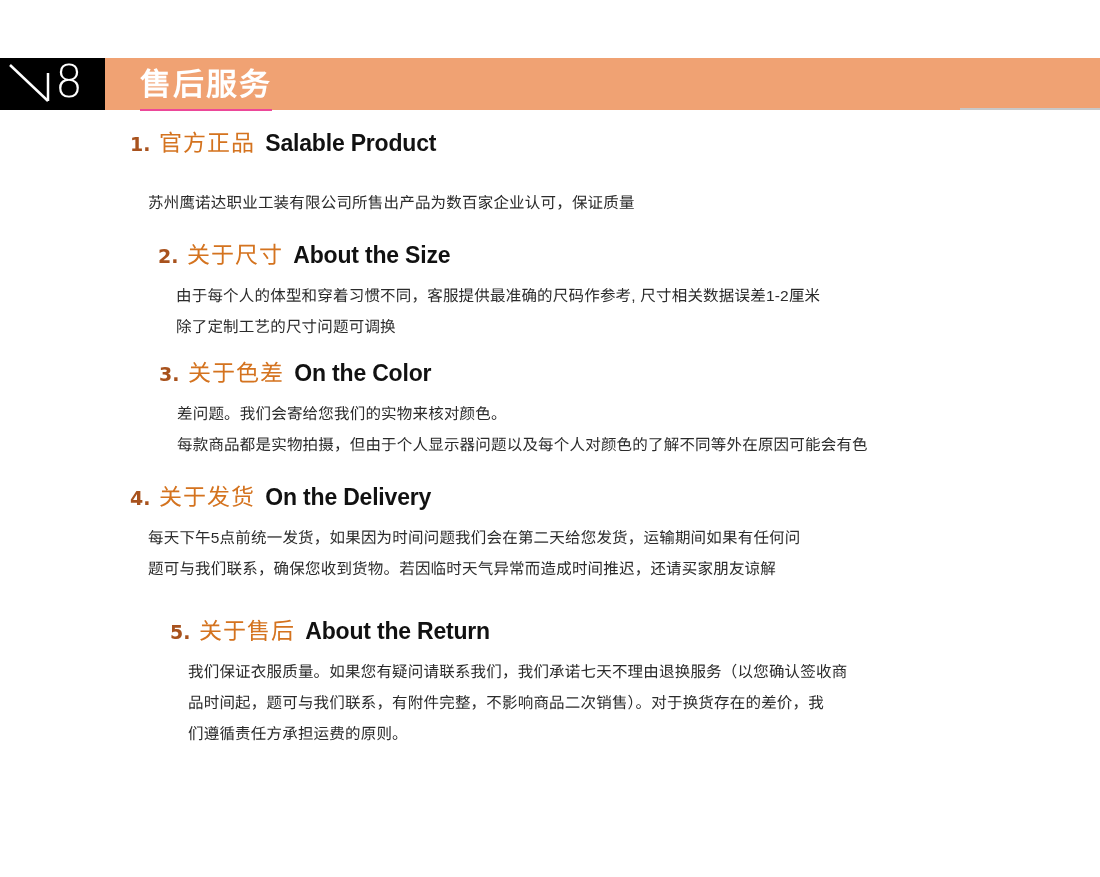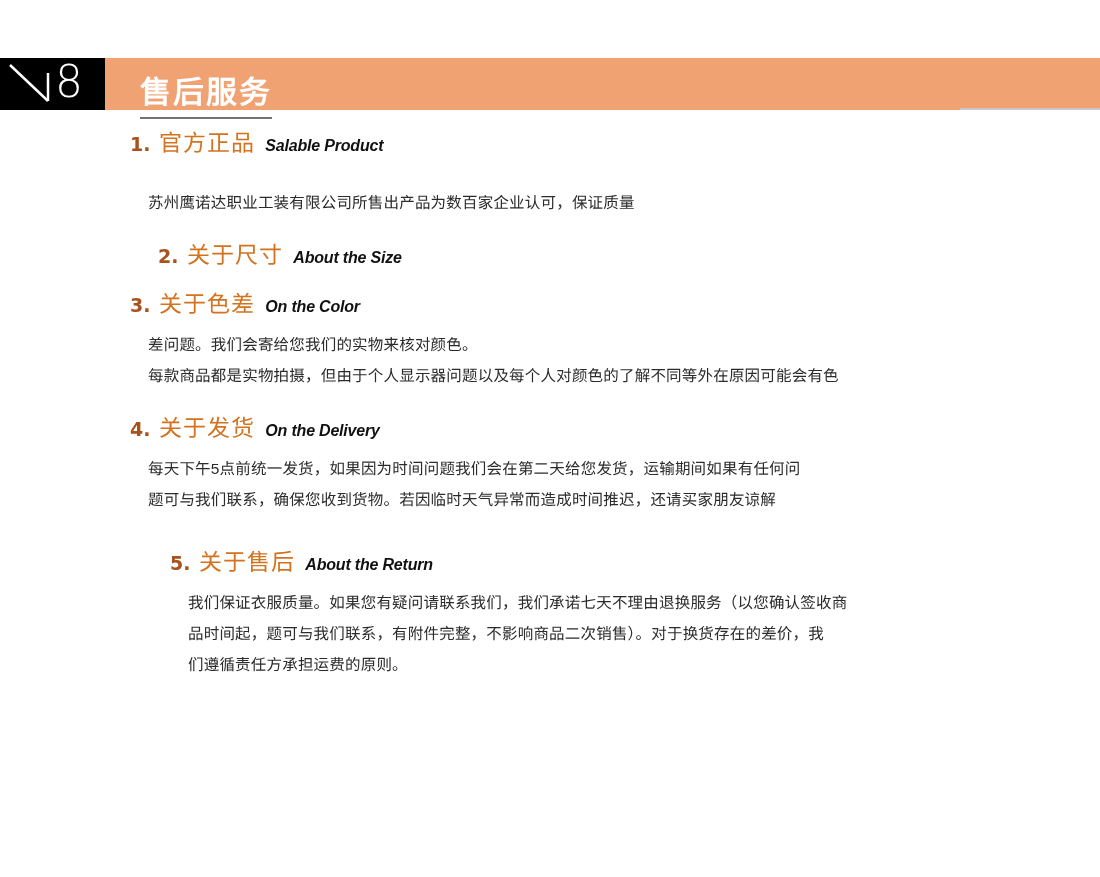--- a/index.html
+++ b/index.html
@@ -57,27 +57,27 @@
     left: 8px;
     top: 5px;
     width: 46px;
     height: 40px;
   }
   .banner-slash svg { display: block; }
 
   .banner-title {
     position: absolute;
     left: 140px;
-    top: 12px;
+    top: 4px;
     font-size: 31px;
     line-height: 46px;
     color: #ffffff;
     font-weight: 700;
     letter-spacing: 2px;
-    border-bottom: 2px solid #737373;
+    border-bottom: 2px solid #ec4899;
     padding-bottom: 1px;
     display: inline-block;
   }
   .banner-underline {
     position: absolute;
     left: 960px;
     top: 50px;
     width: 140px;
     height: 2px;
     background: #c8c8c8;
@@ -106,42 +106,41 @@
     font-family: "DejaVu Sans", sans-serif;
   }
   .item-cn {
     font-size: 23px;
     font-weight: 400;
     color: #d4731f;
     margin-left: 4px;
     letter-spacing: 1px;
   }
   .item-en {
-    font-size: 16px;
+    font-size: 23px;
     font-weight: 700;
     color: #111111;
     margin-left: 6px;
     letter-spacing: -0.2px;
-    font-style: italic;
   }
   .item-body {
     padding-left: 148px;
     padding-right: 140px;
     margin-top: 7px;
     font-size: 15.5px;
     line-height: 31px;
     color: #2b2b2b;
     letter-spacing: 0.2px;
   }
   .item-body p { margin: 0; }
 
   
   #item-1 .item-body { margin-top: 26px; }
   #item-2 { margin-top: 22px; margin-left: 28px; }
-  #item-3 { margin-top: 16px; }
+  #item-3 { margin-top: 16px; padding-left: 29px; }
   #item-4 { margin-top: 22px; }
   #item-5 { margin-top: 32px; padding-left: 40px; }
 </style>
 </head>
 <body>
 
 <div class="banner">
   <div class="banner-bar"></div>
   <div class="banner-black">
     <span class="banner-slash">
@@ -168,20 +167,24 @@
       <p>苏州鹰诺达职业工装有限公司所售出产品为数百家企业认可，保证质量</p>
     </div>
   </div>
 
   <div class="item" id="item-2">
     <div class="item-head">
       <span class="item-num">2.</span>
       <span class="item-cn">关于尺寸</span>
       <span class="item-en">About the Size</span>
     </div>
+    <div class="item-body">
+      <p>由于每个人的体型和穿着习惯不同，客服提供最准确的尺码作参考, 尺寸相关数据误差1-2厘米</p>
+      <p>除了定制工艺的尺寸问题可调换</p>
+    </div>
   </div>
 
   <div class="item" id="item-3">
     <div class="item-head">
       <span class="item-num">3.</span>
       <span class="item-cn">关于色差</span>
       <span class="item-en">On the Color</span>
     </div>
     <div class="item-body">
       <p>差问题。我们会寄给您我们的实物来核对颜色。</p>

